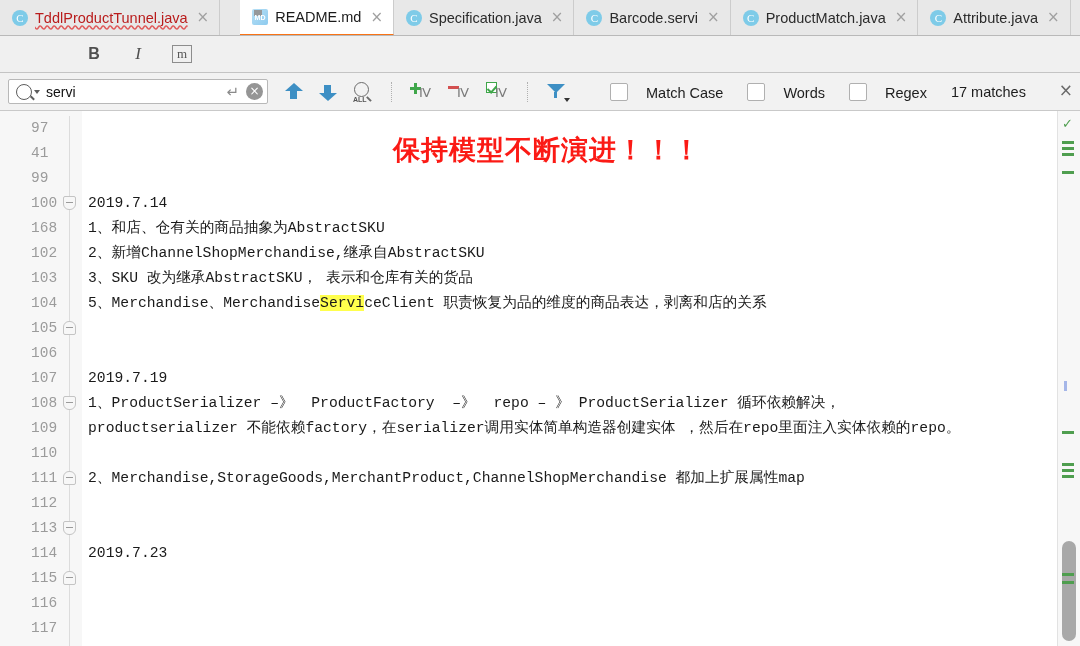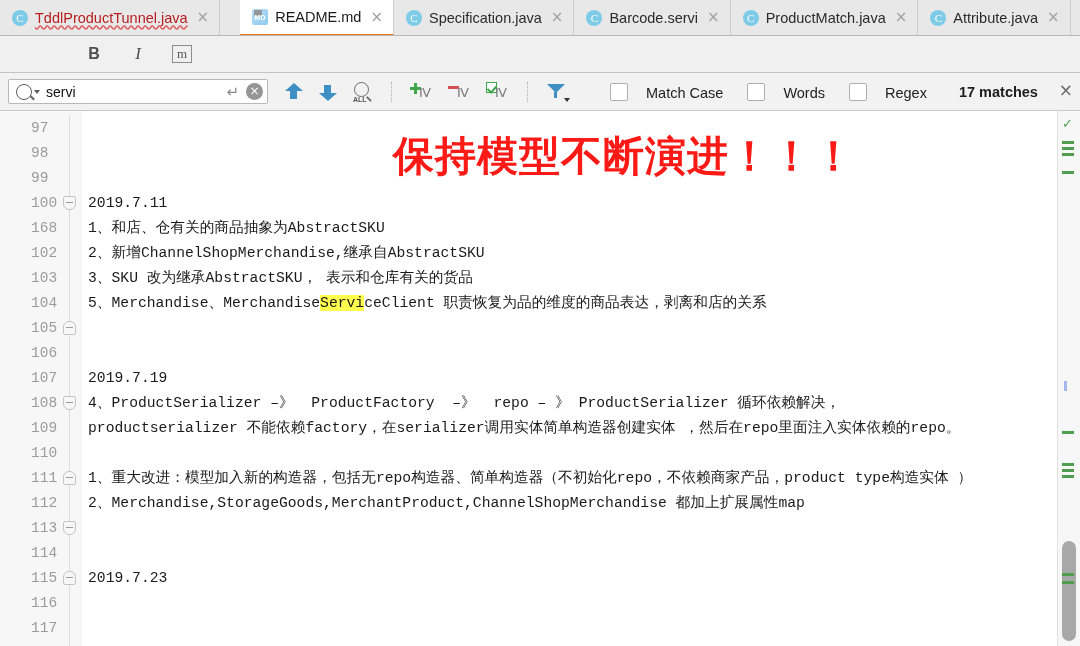--- a/index.html
+++ b/index.html
@@ -322,23 +322,23 @@
   .chk-item { display:flex;align-items:flex-end;gap:18px;margin-right:14px; }
   .chk-box {
     width:16px;height:16px;
     background:#ffffff;
     border:1px solid #b0b0b0;
     border-radius:2px;
   }
   .chk-label { font-size:14.5px;color:#1d1d1d; }
   .match-count {
     font-size:14.5px;
-    font-weight:bold;
+    font-weight:normal;
     color:#1d1d1d;
-    margin-left:18px;
+    margin-left:10px;
   }
   .search-close {
     position:absolute;
     right:7px; top:9px;
     font-size:17px;
     color:#6a6a6a;
     font-family:"DejaVu Sans",sans-serif;
     line-height:1;
   }
 
@@ -452,21 +452,21 @@
     font-size:13px;
     line-height:13px;
     font-family:"DejaVu Sans",sans-serif;
   }
 
   
   .overlay-red {
     position: absolute;
     left: 393px;
     top: 136px;
-    font-size: 41px;
+    font-size: 27px;
     font-weight: bold;
     color: #fb1a15;
     letter-spacing: 1px;
     white-space: nowrap;
     font-family: "DejaVu Sans", sans-serif;
     line-height: 1;
     pointer-events: none;
   }
 </style>
 </head>
@@ -570,21 +570,21 @@
       </div>
 
     <div class="match-count">17 matches</div>
 
     <div class="search-close">×</div>
   </div>
 
   <div class="editor">
     <div class="gutter" id="gutter">
         <div class="gut-line">97</div>
-        <div class="gut-line">98</div>
+        <div class="gut-line">41</div>
         <div class="gut-line">99</div>
         <div class="gut-line">100</div>
         <div class="gut-line">168</div>
         <div class="gut-line">102</div>
         <div class="gut-line">103</div>
         <div class="gut-line">104</div>
         <div class="gut-line">105</div>
         <div class="gut-line">106</div>
         <div class="gut-line">107</div>
         <div class="gut-line">108</div>
@@ -633,32 +633,31 @@
           <span class="fold-marker up"></span>
         </div>
         <div class="fold-line"></div>
         <div class="fold-line"></div>
         <div class="fold-line"></div>
       </div>
     <div class="code" id="code">
         <div class="code-line"><span></span></div>
         <div class="code-line"><span></span></div>
         <div class="code-line"><span></span></div>
-        <div class="code-line"><span>2019.7.11</span></div>
+        <div class="code-line"><span>2019.7.14</span></div>
         <div class="code-line"><span>1、和店、仓有关的商品抽象为AbstractSKU</span></div>
         <div class="code-line"><span>2、新增ChannelShopMerchandise,继承自AbstractSKU</span></div>
         <div class="code-line"><span>3、SKU 改为继承AbstractSKU， 表示和仓库有关的货品</span></div>
         <div class="code-line"><span>5、Merchandise、Merchandise</span><span class="hl">Servi</span><span>ceClient 职责恢复为品的维度的商品表达，剥离和店的关系</span></div>
         <div class="code-line"><span></span></div>
         <div class="code-line"><span></span></div>
         <div class="code-line"><span>2019.7.19</span></div>
-        <div class="code-line"><span>4、ProductSerializer –》  ProductFactory  –》  repo – 》 ProductSerializer 循环依赖解决，</span></div>
+        <div class="code-line"><span>1、ProductSerializer –》  ProductFactory  –》  repo – 》 ProductSerializer 循环依赖解决，</span></div>
         <div class="code-line"><span>productserializer 不能依赖factory，在serializer调用实体简单构造器创建实体 ，然后在repo里面注入实体依赖的repo。</span></div>
         <div class="code-line"><span></span></div>
-        <div class="code-line"><span>1、重大改进：模型加入新的构造器，包括无repo构造器、简单构造器（不初始化repo，不依赖商家产品，product type构造实体 ）</span></div>
         <div class="code-line"><span>2、Merchandise,StorageGoods,MerchantProduct,ChannelShopMerchandise 都加上扩展属性map</span></div>
         <div class="code-line"><span></span></div>
         <div class="code-line"><span></span></div>
         <div class="code-line"><span>2019.7.23</span></div>
       </div>
     <div class="markerbar" id="markerbar">
       <div class="mk-top-icon">✓</div>
       <div class="scroll-thumb" style="top:430px;height:100px;"></div>
     <div class="mk" style="top: 30px;"></div>
         <div class="mk" style="top: 36px;"></div>

